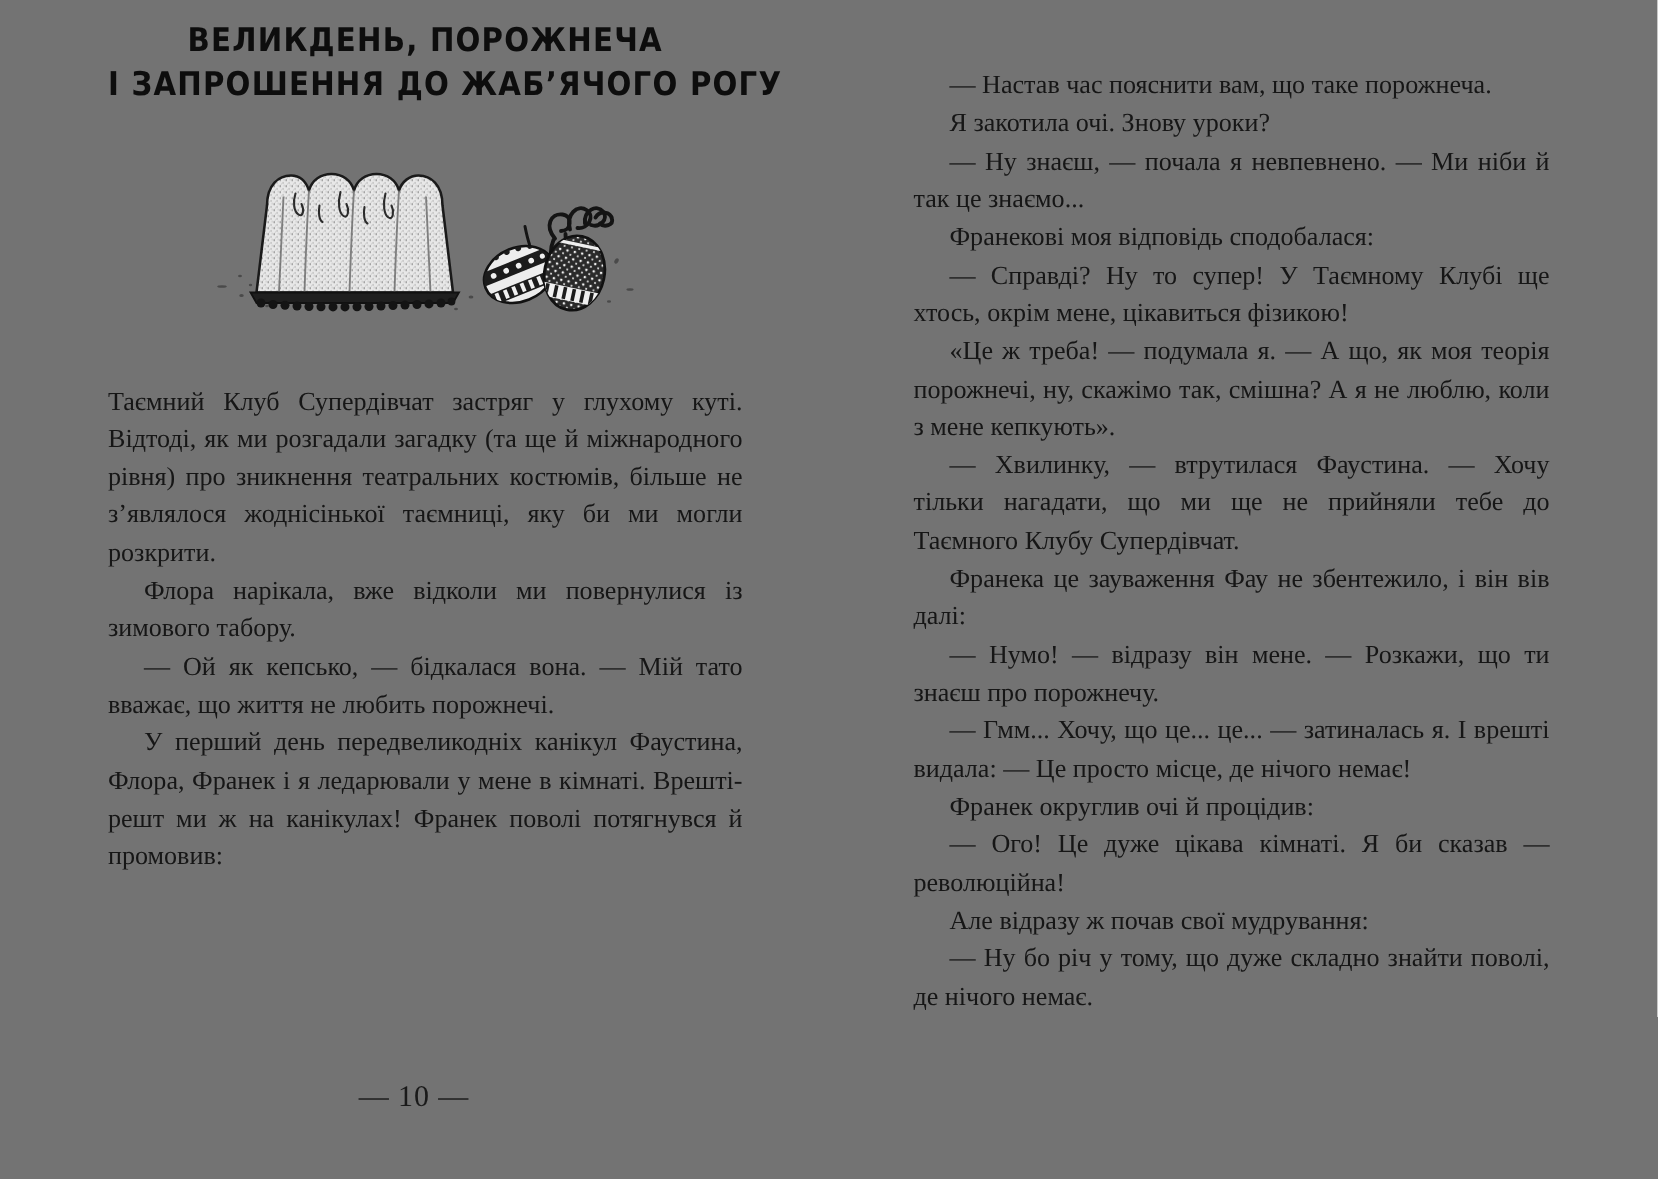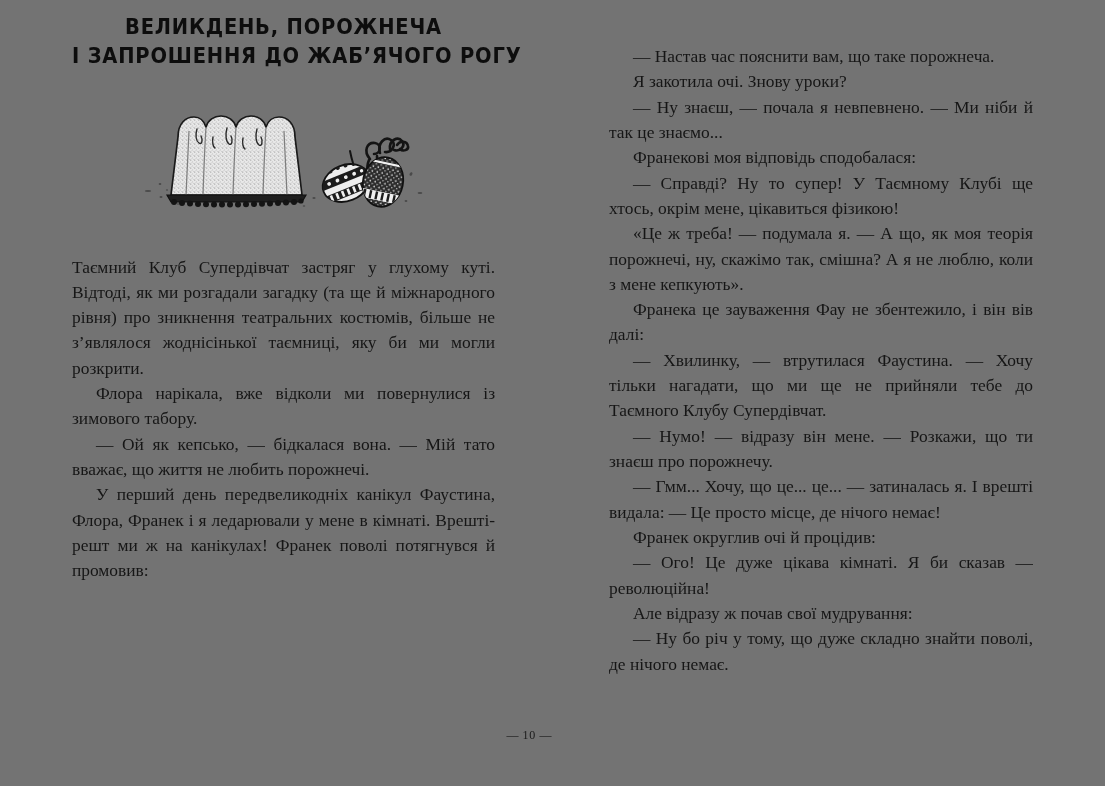--- a/index.html
+++ b/index.html
@@ -73,22 +73,22 @@
     text-indent: 1.38em;
   }
   .body-copy p.no-indent { text-indent: 0; }
 
   
   .folio {
     position: absolute;
     bottom: 43px;
     left: 0;
     right: 0;
-    text-align: right;
-    font-size: 12px;
+    text-align: center;
+    font-size: 20px;
     letter-spacing: 0.6px;
     color: #1a1a1a;
   }
 </style>
 </head>
 <body>
 
 <div class="page-spread">
 
   <div class="page page-left">
@@ -265,22 +265,22 @@
   </div>
 
   <div class="page page-right">
     <div class="body-copy">
       <p>— Настав час пояснити вам, що таке порожнеча.</p>
       <p>Я закотила очі. Знову уроки?</p>
       <p>— Ну знаєш, — почала я невпевнено. — Ми ніби й так це знаємо...</p>
       <p>Франекові моя відповідь сподобалася:</p>
       <p>— Справді? Ну то супер! У Таємному Клубі ще хтось, окрім мене, цікавиться фізикою!</p>
       <p>«Це ж треба! — подумала я. — А що, як моя теорія порожнечі, ну, скажімо так, смішна? А я не люблю, коли з мене кепкують».</p>
+      <p>— Хвилинку, — втрутилася Фаустина. — Хочу тільки нагадати, що ми ще не прийняли тебе до Таємного Клубу Супердівчат.</p>
       <p>Франека це зауваження Фау не збентежило, і він вів далі:</p>
-      <p>— Хвилинку, — втрутилася Фаустина. — Хочу тільки нагадати, що ми ще не прийняли тебе до Таємного Клубу Супердівчат.</p>
       <p>— Нумо! — відразу він мене. — Розкажи, що ти знаєш про порожнечу.</p>
       <p>— Гмм... Хочу, що це... це... — затиналась я. І врешті видала: — Це просто місце, де нічого немає!</p>
       <p>Франек округлив очі й процідив:</p>
       <p>— Ого! Це дуже цікава кімнаті. Я би сказав — революційна!</p>
       <p>Але відразу ж почав свої мудрування:</p>
       <p>— Ну бо річ у тому, що дуже складно знайти поволі, де нічого немає.</p>
     </div>
 
   </div>
 

